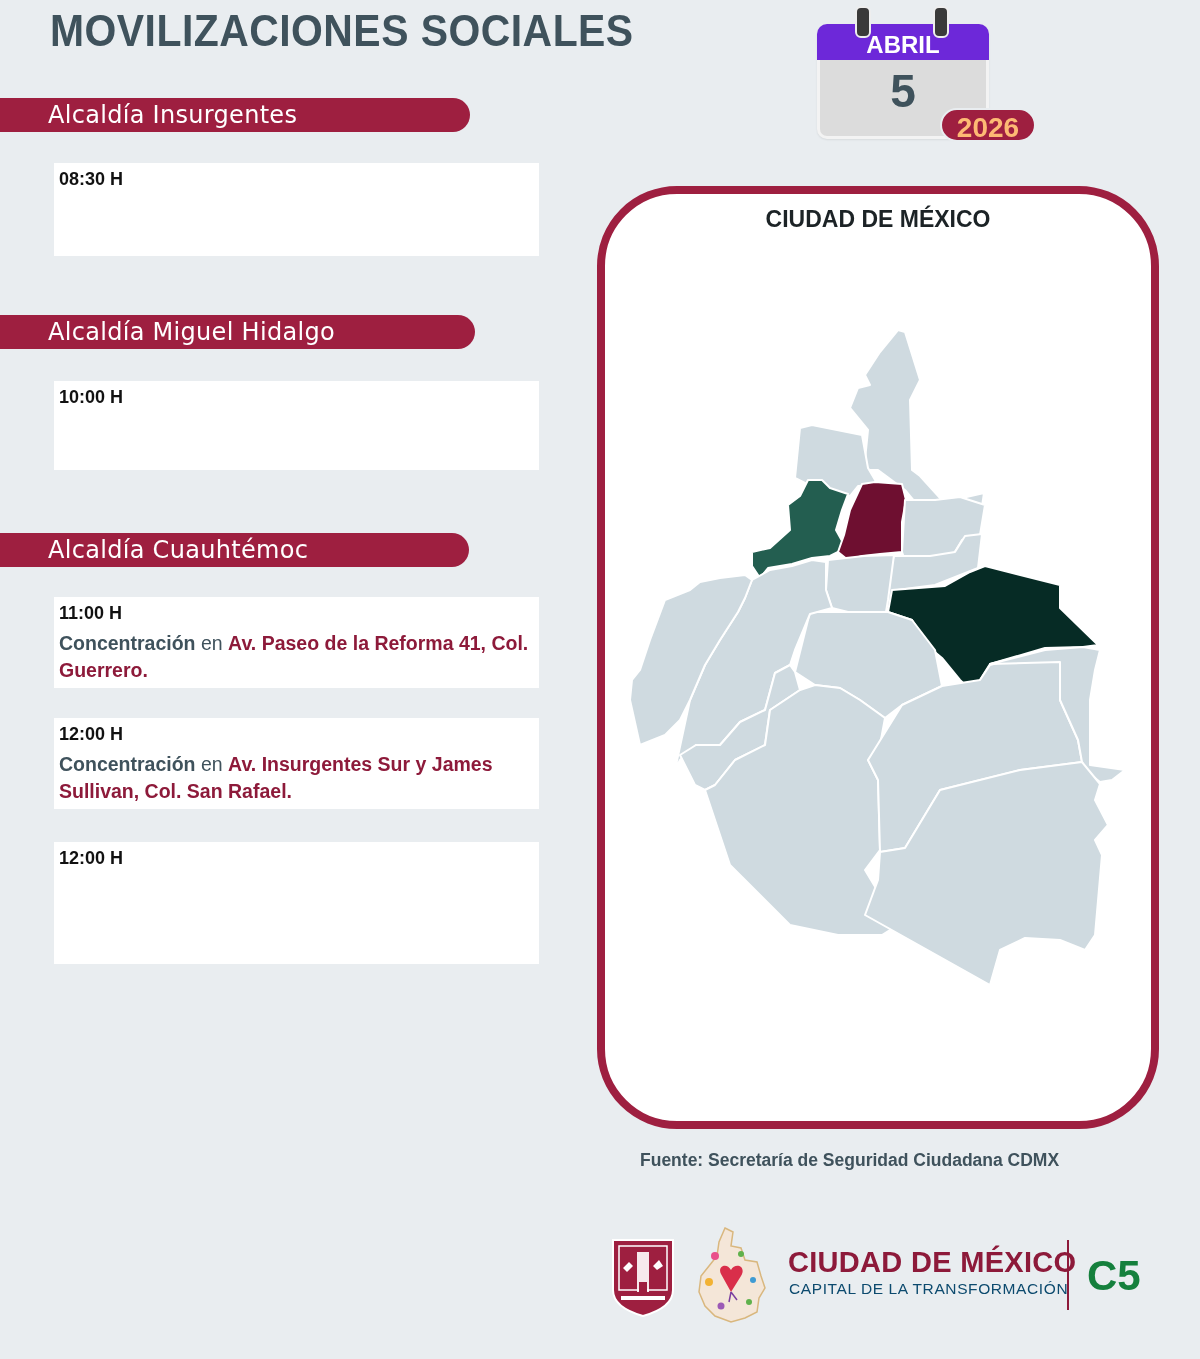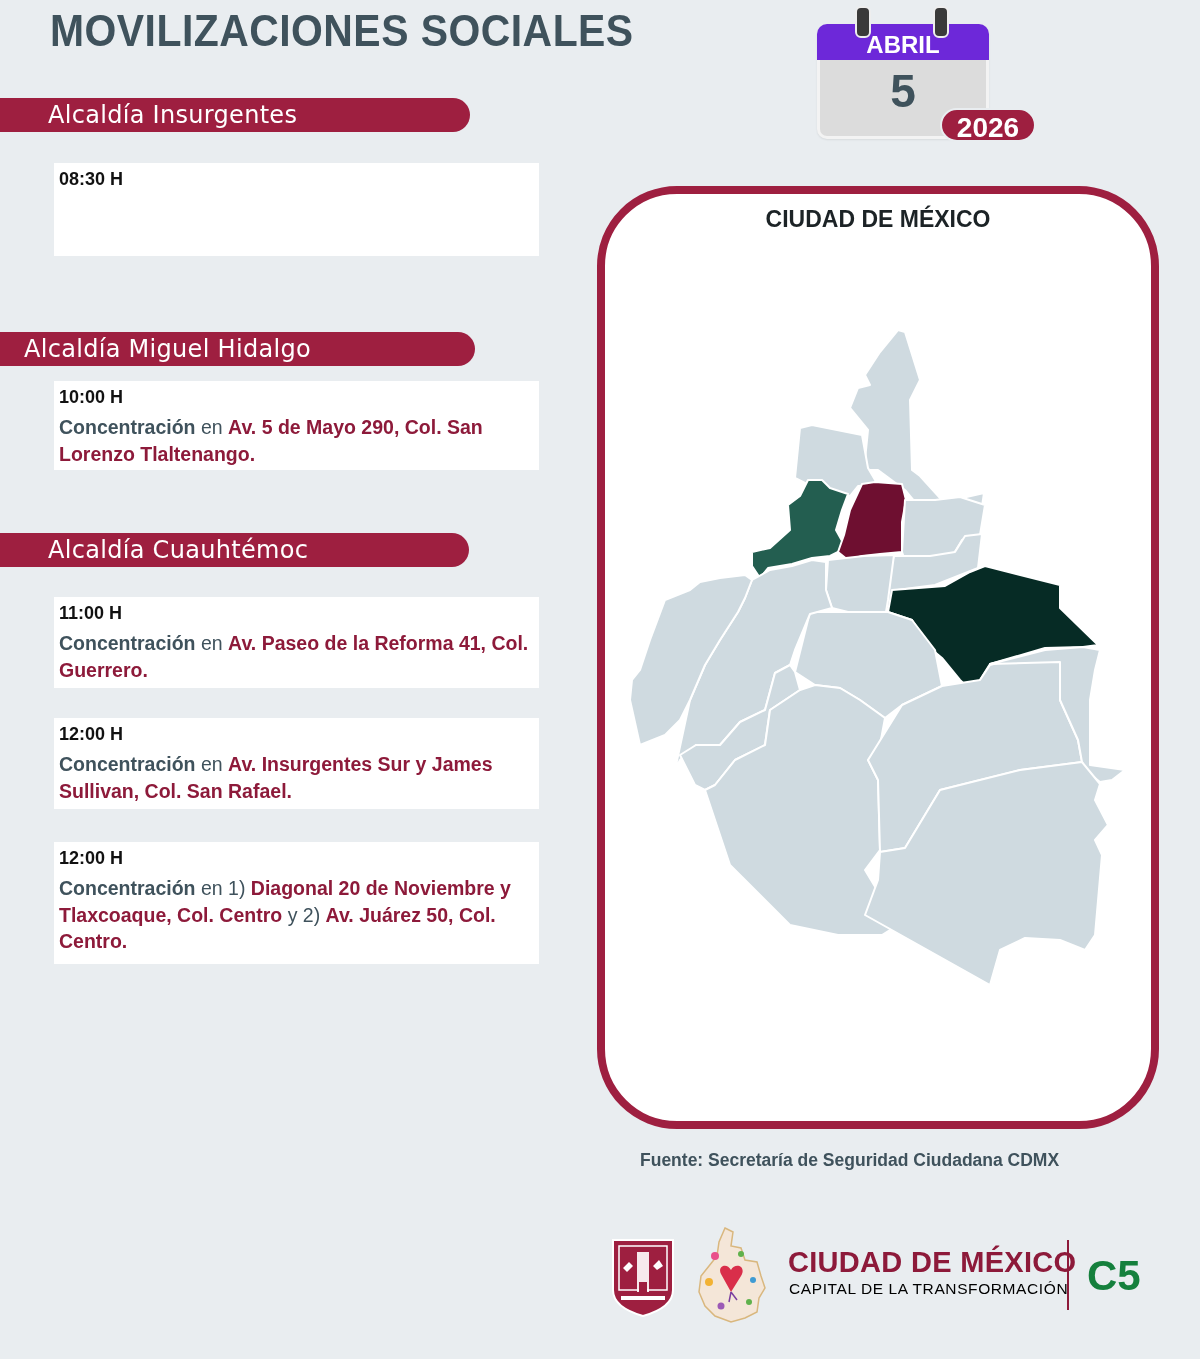--- a/index.html
+++ b/index.html
@@ -44,21 +44,21 @@
     background:#6d28d9; border-radius:10px 10px 0 0;
     color:#fff; font-weight:bold; font-size:24px; text-align:center; line-height:42px;
   }
   .ring { position:absolute; top:2px; width:12px; height:28px; background:#3a3a3a; border-radius:6px; border:2px solid #eee; }
   .cal-day {
     position:absolute; left:2px; top:60px; width:172px; text-align:center;
     font-size:46px; font-weight:bold; color:#3f525c;
   }
   .cal-year {
     position:absolute; left:940px; top:108px; width:96px; height:34px;
-    background:#9e1f40; border-radius:17px; color:#ffffff; font-weight:bold;
+    background:#9e1f40; border-radius:17px; color:#fdba74; font-weight:bold;
     font-size:28px; text-align:center; line-height:36px; border:2px solid #e9edf0;
     box-sizing:border-box;
   }
 
   .map-box {
     position:absolute; left:597px; top:186px; width:562px; height:943px;
     background:#fff; border:8px solid #9e1f40; border-radius:80px; box-sizing:border-box;
   }
   .map-title {
     position:absolute; left:0; top:12px; width:100%; text-align:center;
@@ -66,21 +66,21 @@
   }
   .map-svg { position:absolute; left:0; top:0; }
 
   .source {
     position:absolute; left:640px; top:1150px; font-size:17.5px; font-weight:bold; color:#3f525c;
   }
   .footer { position:absolute; left:605px; top:1218px; width:560px; height:110px; }
   .logo-shield { position:absolute; left:6px; top:20px; width:64px; height:80px; }
   .logo-map { position:absolute; left:90px; top:8px; width:72px; height:98px; }
   .brand-title { position:absolute; left:183px; top:28px; font-size:29px; font-weight:bold; color:#8d1a3a; letter-spacing:0.3px; white-space:nowrap; }
-  .brand-sub { position:absolute; left:184px; top:62px; font-size:15.5px; color:#000000; letter-spacing:0.6px; white-space:nowrap; }
+  .brand-sub { position:absolute; left:184px; top:62px; font-size:15.5px; color:#0c4a6e; letter-spacing:0.6px; white-space:nowrap; }
   .brand-divider { position:absolute; left:462px; top:22px; width:2px; height:70px; background:#8d1a3a; }
   .brand-c5 { position:absolute; left:482px; top:34px; font-size:42px; font-weight:bold; color:#15803d; }
 </style>
 </head>
 <body>
 
 <div class="title">MOVILIZACIONES SOCIALES</div>
 
 <div class="calendar">
   <div class="cal-body"></div>
@@ -89,28 +89,23 @@
   <div class="ring" style="left:118px;"></div>
   <div class="cal-day">5</div>
 </div>
 <div class="cal-year">2026</div>
 
 <div class="section-bar" style="top:98px; width:470px;">Alcaldía Insurgentes</div>
 <div class="card" style="top:163px; height:93px;">
   <div class="time">08:30 H</div>
 </div>
 
-<div class="section-bar" style="top:332px; width:475px;padding-left:24px;">Alcaldía Miguel Hidalgo</div>
+<div class="section-bar" style="top:315px; width:475px;">Alcaldía Miguel Hidalgo</div>
 <div class="card" style="top:381px; height:89px;">
   <div class="time">10:00 H</div>
-  <div class="desc">
-    <span class="kw">Concentración</span>
-    <span class="en">en</span>
-    <span class="loc">Av. 5 de Mayo 290, Col. San Lorenzo Tlaltenango.</span>
-  </div>
 </div>
 
 <div class="section-bar" style="top:533px; width:469px;">Alcaldía Cuauhtémoc</div>
 <div class="card" style="top:597px; height:91px;">
   <div class="time">11:00 H</div>
   <div class="desc">
     <span class="kw">Concentración</span>
     <span class="en">en</span>
     <span class="loc">Av. Paseo de la Reforma 41, Col. Guerrero.</span>
   </div>
@@ -118,29 +113,20 @@
 <div class="card" style="top:718px; height:91px;">
   <div class="time">12:00 H</div>
   <div class="desc">
     <span class="kw">Concentración</span>
     <span class="en">en</span>
     <span class="loc">Av. Insurgentes Sur y James Sullivan, Col. San Rafael.</span>
   </div>
 </div>
 <div class="card" style="top:842px; height:122px;">
   <div class="time">12:00 H</div>
-  <div class="desc">
-    <span class="kw">Concentración</span>
-    <span class="en">en</span>
-    <span class="conn">1)</span>
-    <span class="loc">Diagonal 20 de Noviembre y Tlaxcoaque, Col. Centro</span>
-    <span class="conn">y</span>
-    <span class="conn">2)</span>
-    <span class="loc">Av. Juárez 50, Col. Centro.</span>
-  </div>
 </div>
 
 <div class="map-box">
   <div class="map-title">CIUDAD DE MÉXICO</div>
   <svg class="map-svg" width="546" height="927" viewBox="605 194 546 927">
     <g stroke="#ffffff" stroke-width="2" stroke-linejoin="round">
 
       <polygon fill="#cfdae0" points="864,470 868,430 850,408 858,388 870,385 865,375 880,352 898,330 905,332 920,380 910,400 912,470 920,476 940,498 962,498 984,493 980,520 960,515 930,520 905,490 878,470"></polygon>
 
       <polygon fill="#cfdae0" points="800,428 812,425 862,435 868,468 878,485 858,486 850,496 826,490 805,483 795,478"></polygon>

